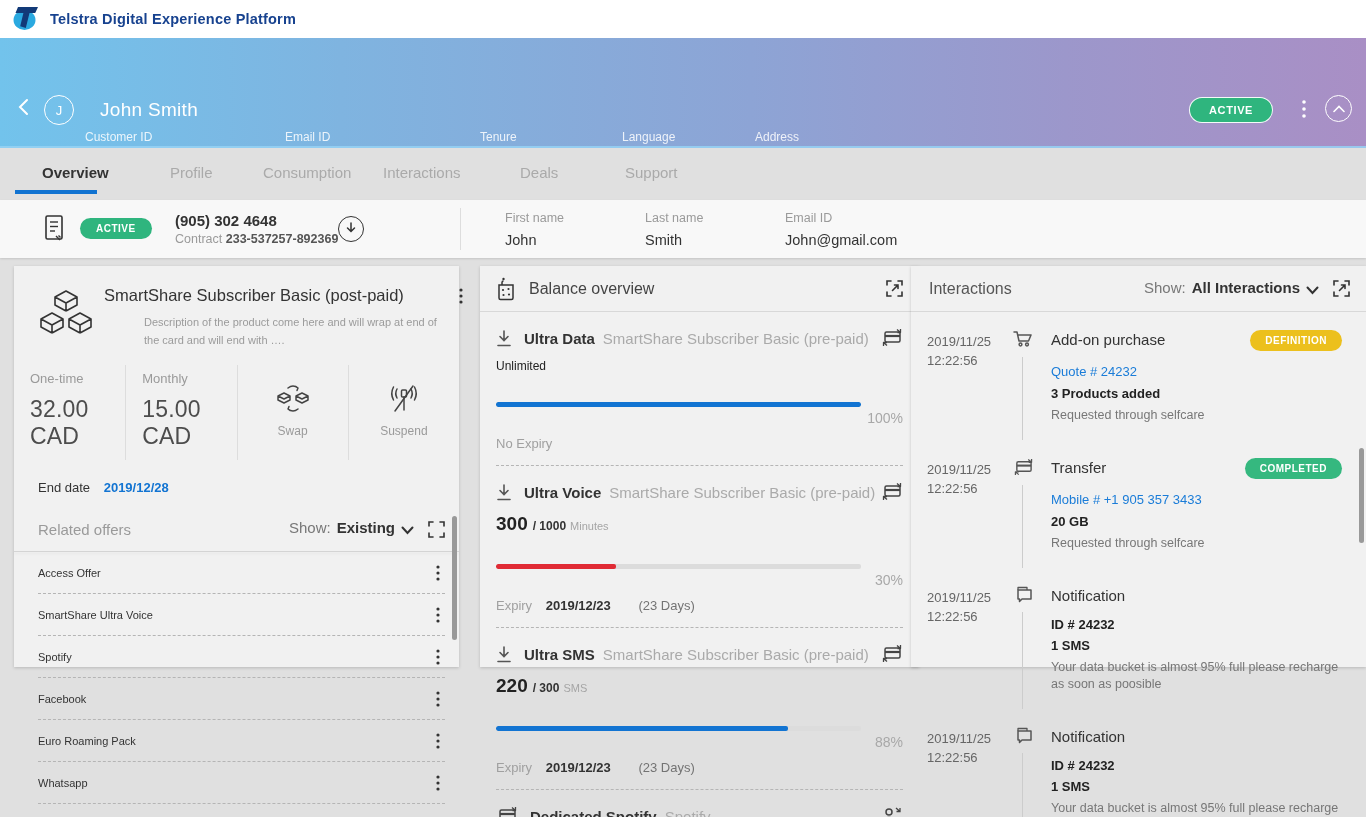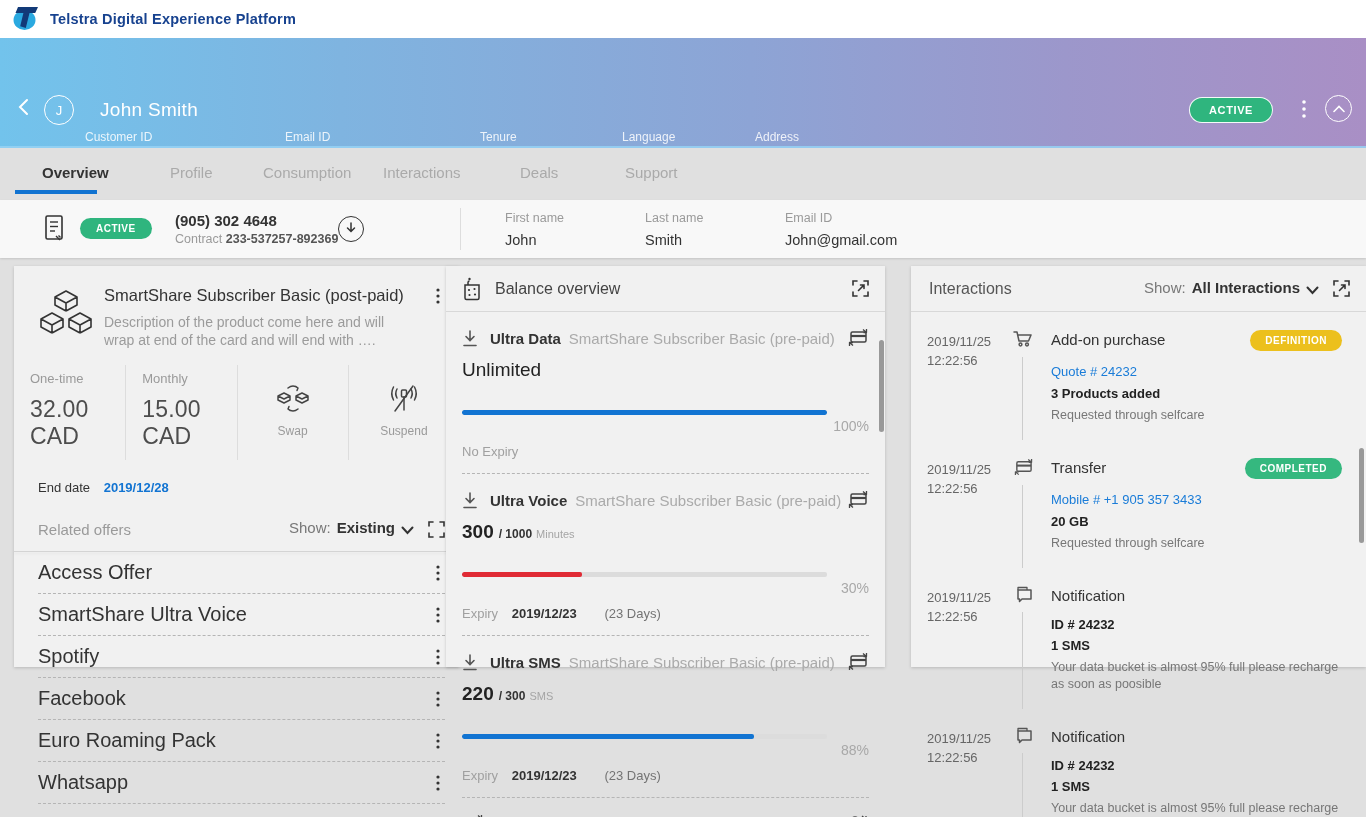--- a/index.html
+++ b/index.html
@@ -45,68 +45,68 @@
   .dl-circle { position:absolute; left:338px; top:16px; width:26px; height:26px; border:1.5px solid #333; border-radius:50%; color:#333; cursor:pointer; display:flex; align-items:center; justify-content:center; }
   .cbar-divider { position:absolute; left:460px; top:8px; height:42px; width:1px; background:#ddd; }
   .cfield { position:absolute; top:11px; }
   .cfield .lbl { color:#9a9a9a; font-size:12.5px; margin-bottom:7px; }
   .cfield .val { color:#333; font-size:14.5px; }
   .cf0{left:505px;} .cf1{left:645px;} .cf2{left:785px;}
 
   
   .card { position:absolute; top:266px; height:401px; background:#f1f1f1; box-shadow:0 1px 3px rgba(0,0,0,.18); }
   .card-left { left:14px; width:445px; }
-  .card-mid { left:446px; width:439px; }
+  .card-mid { left:480px; width:439px; }
   .card-right { left:911px; width:455px; }
 
   .scroll-thumb { position:absolute; width:5px; border-radius:3px; background:#999; cursor:pointer; }
 
   
   .prod-head { display:flex; padding:20px 14px 0 24px; }
   .prod-icon { flex:0 0 66px; color:#333; padding-top:2px; }
   .prod-title { font-size:16.5px; color:#333; margin-bottom:8px; }
-  .prod-desc { font-size:14px; color:#9b9b9b; line-height:18px; width:310px; }
+  .prod-desc { font-size:11px; color:#9b9b9b; line-height:18px; width:310px;margin-left:40px; }
   .kebab { width:14px; height:20px; color:#333; cursor:pointer; display:flex; align-items:center; justify-content:center; flex:0 0 auto; }
   .price-row { display:flex; margin-top:16px; }
   .price-col { width:25%; padding:6px 0 10px 16px; }
   .price-col + .price-col { border-left:1px solid #ddd; }
   .price-col .lbl { font-size:13px; color:#9a9a9a; margin-bottom:10px; }
   .price-col .val { font-size:23px; color:#4d4d4d; letter-spacing:.2px; }
   .action-col { width:25%; border-left:1px solid #ddd; display:flex; flex-direction:column; align-items:center; justify-content:center; padding:2px 0 6px; cursor:pointer; }
   .action-col .cap { font-size:12px; color:#9a9a9a; margin-top:6px; }
   .action-col .aicon { color:#444; }
   .enddate-row { margin:20px 0 0 24px; font-size:13px; color:#333; }
   .enddate-row .date { color:#1274d2; font-weight:700; margin-left:10px; }
   .related-head { display:flex; align-items:center; margin:24px 14px 0 24px; padding-bottom:12px; }
   .related-title { font-size:15px; color:#9a9a9a; flex:1; }
   .show-group { display:flex; align-items:flex-start; cursor:pointer; }
   .show-lbl { font-size:15px; color:#777; margin-right:6px; }
   .show-val { font-size:15px; font-weight:700; color:#333; }
   .chev-down { color:#333; margin:2px 0 0 6px; }
   .expand-btn { color:#333; cursor:pointer; margin-left:14px; display:flex; }
   .related-sep { border-top:1px solid #d4d4d4; box-shadow:0 2px 3px rgba(0,0,0,.07); }
   .offer-row { display:flex; align-items:center; height:42px; margin:0 14px 0 24px; border-bottom:1px dashed #b5b5b5; cursor:pointer; }
-  .offer-name { flex:1; font-size:20px; color:#333; }
+  .offer-name { flex:1; font-size:11px; color:#333; }
 
   
   .card-head { height:46px; display:flex; align-items:center; padding:0 16px; border-bottom:1px solid #d8d8d8; }
   .card-head .hicon { color:#333; display:flex; }
   .card-head .htitle { font-size:16px; color:#444; margin-left:13px; flex:1; }
   .bal-item { margin:0 16px; padding:16px 0 14px; border-bottom:1px dashed #b5b5b5; }
   .bal-item:last-child { border-bottom:1px dashed #b5b5b5; }
   .bal-toprow { display:flex; align-items:center; }
   .bal-toprow .licon { color:#555; display:flex; margin-right:12px; }
   .bal-name { font-size:15px; font-weight:700; color:#333; margin-right:8px; }
   .bal-plan { font-size:15px; color:#aaaaaa; flex:1; }
   .bal-toprow .ricon { color:#444; display:flex; cursor:pointer; }
   .bal-qty { margin-top:11px; display:flex; align-items:baseline; }
   .bal-qty .used { font-size:19px; color:#222; font-weight:600; }
   .bal-qty .total { font-size:12px; color:#333; font-weight:700; margin-left:5px; }
   .bal-qty .unit { font-size:11px; color:#a5a5a5; margin-left:4px; }
-  .bal-unlim { margin-top:11px; font-size:19px; color:#222; }
+  .bal-unlim { margin-top:11px; font-size:12px; color:#222; }
   .bar-row { display:flex; align-items:center; margin-top:9px; }
   .bar-track { flex:1; height:5px; background:#dcdcdc; border-radius:2px; overflow:hidden; }
   .bar-fill { height:5px; border-radius:2px; }
   .bar-pct { width:38px; text-align:right; font-size:14px; color:#a8a8a8; margin-left:4px;margin-top:28px; }
   .expiry-row { margin-top:10px; font-size:13px; color:#a0a0a0; }
   .expiry-row .ed { color:#333; font-weight:600; margin-left:10px; }
   .expiry-row .days { color:#737373; margin-left:24px; }
 
   
   .int-item { display:flex; margin:18px 10px 0 16px; }

